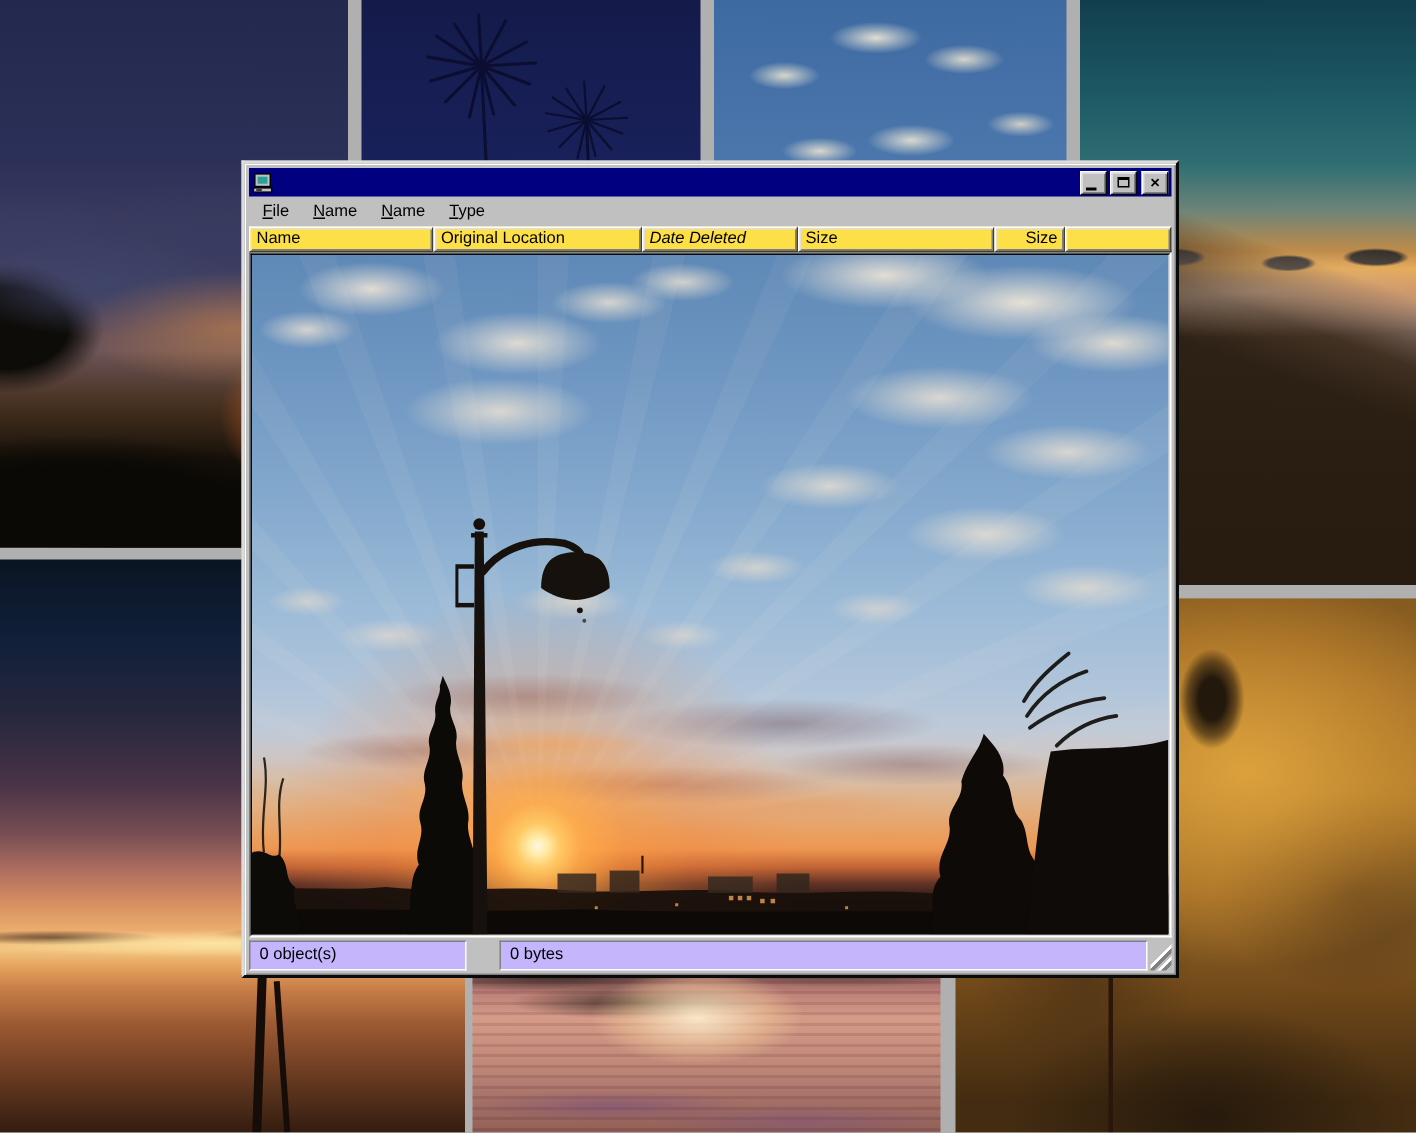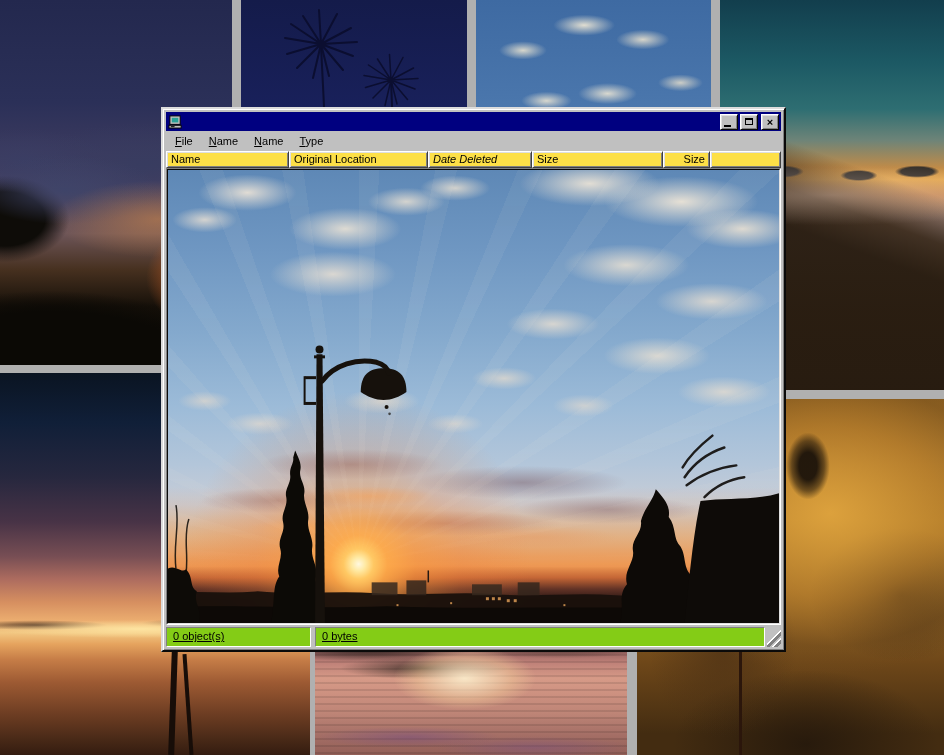--- a/index.html
+++ b/index.html
@@ -149,24 +149,24 @@
       radial-gradient(170px 18px at 45% 78%, rgba(165,100,85,.45), rgba(0,0,0,0) 70%),
       radial-gradient(120px 16px at 60% 81%, rgba(230,150,95,.4),  rgba(0,0,0,0) 70%),
       linear-gradient(180deg, rgba(0,0,0,0) 70%, rgba(225,160,110,.25) 76%, rgba(235,150,80,.5) 83%, rgba(240,145,70,.75) 87.5%, rgba(195,98,50,.9) 90%, rgba(95,48,36,.95) 92.5%, #281714 95%, #170e0b 100%),
       linear-gradient(180deg,#5e88b6 0%,#6f97c2 18%,#84a9cd 36%,#9cbbd8 52%,#b3c6da 65%,#c9cdd6 74%,#dcc3a6 81%,#e6ab79 87%,#cc8450 91%,#7a4a32 95%,#24150f 100%);}
   .rays{position:absolute;inset:0;opacity:.55;
     background:repeating-conic-gradient(from 195deg at 31.2% 87%, rgba(255,242,222,.12) 0deg 3deg, rgba(255,255,255,0) 3deg 11deg);
     -webkit-mask-image:linear-gradient(180deg, rgba(0,0,0,.8) 0%, rgba(0,0,0,.95) 55%, rgba(0,0,0,.5) 78%, rgba(0,0,0,0) 90%);
             mask-image:linear-gradient(180deg, rgba(0,0,0,.8) 0%, rgba(0,0,0,.95) 55%, rgba(0,0,0,.5) 78%, rgba(0,0,0,0) 90%);}
   .photo svg{position:absolute;inset:0;width:100%;height:100%;}
   .statusbar{height:20px;display:flex;align-items:stretch;padding-top:2px;flex:0 0 auto;}
-  .spanel{box-sizing:border-box;background:#84cc16;font-size:11px;color:#000;
+  .spanel{box-sizing:border-box;background:#c4b5fd;font-size:11px;color:#000;
     padding:2px 6px 0 6px;
-    border:1px solid;border-color:#808080 #ffffff #ffffff #808080;text-decoration:underline;}
-  .sp1{width:145px;} .sp2{flex:1 1 auto;margin-left:4px;}
+    border:1px solid;border-color:#808080 #ffffff #ffffff #808080;}
+  .sp1{width:145px;} .sp2{flex:1 1 auto;margin-left:22px;}
   .grip{width:14px;height:100%;align-self:flex-end;margin-left:2px;
     background:
       linear-gradient(135deg, rgba(0,0,0,0) 48%, #ffffff 48%, #ffffff 55%, #808080 55%, #808080 66%, rgba(0,0,0,0) 66%, rgba(0,0,0,0) 72%, #ffffff 72%, #ffffff 79%, #808080 79%, #808080 90%, rgba(0,0,0,0) 90%);}
 </style>
 </head>
 <body>
 
 <div class="tile tile-a"></div>
 <div class="tile tile-b">
   <svg viewBox="0 0 226 360" preserveAspectRatio="none">

